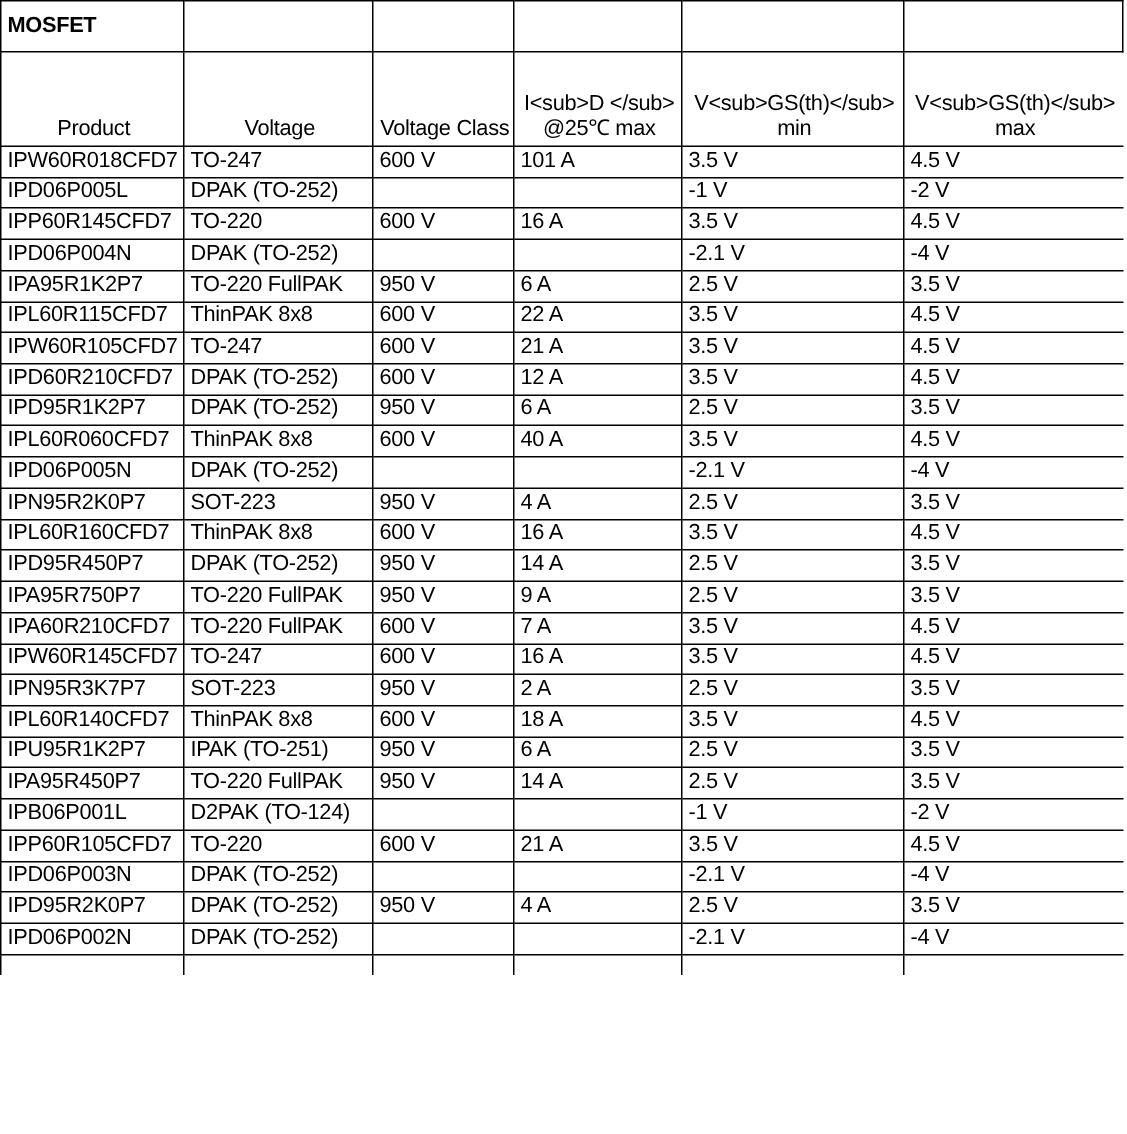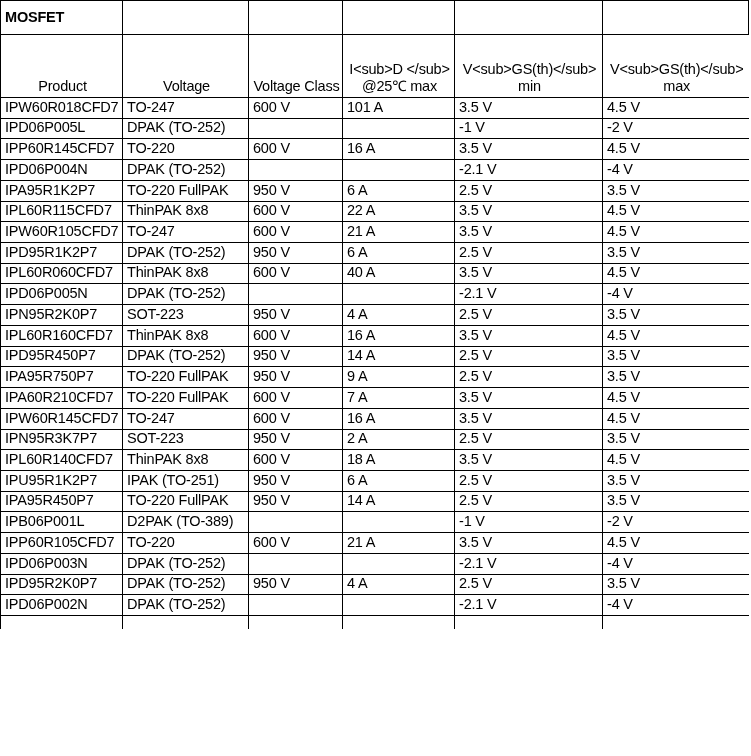--- a/index.html
+++ b/index.html
@@ -141,20 +141,28 @@
   </tr>
         <tr class="data-row">
     <td>IPW60R105CFD7</td>
     <td>TO-247</td>
     <td>600 V</td>
     <td>21 A</td>
     <td>3.5 V</td>
     <td>4.5 V</td>
   </tr>
         <tr class="data-row">
+    <td>IPD60R210CFD7</td>
+    <td>DPAK (TO-252)</td>
+    <td>600 V</td>
+    <td>12 A</td>
+    <td>3.5 V</td>
+    <td>4.5 V</td>
+  </tr>
+        <tr class="data-row">
     <td>IPD95R1K2P7</td>
     <td>DPAK (TO-252)</td>
     <td>950 V</td>
     <td>6 A</td>
     <td>2.5 V</td>
     <td>3.5 V</td>
   </tr>
         <tr class="data-row">
     <td>IPL60R060CFD7</td>
     <td>ThinPAK 8x8</td>
@@ -246,21 +254,21 @@
         <tr class="data-row">
     <td>IPA95R450P7</td>
     <td>TO-220 FullPAK</td>
     <td>950 V</td>
     <td>14 A</td>
     <td>2.5 V</td>
     <td>3.5 V</td>
   </tr>
         <tr class="data-row">
     <td>IPB06P001L</td>
-    <td>D2PAK (TO-389)</td>
+    <td>D2PAK (TO-124)</td>
     <td></td>
     <td></td>
     <td>-1 V</td>
     <td>-2 V</td>
   </tr>
         <tr class="data-row">
     <td>IPP60R105CFD7</td>
     <td>TO-220</td>
     <td>600 V</td>
     <td>21 A</td>

